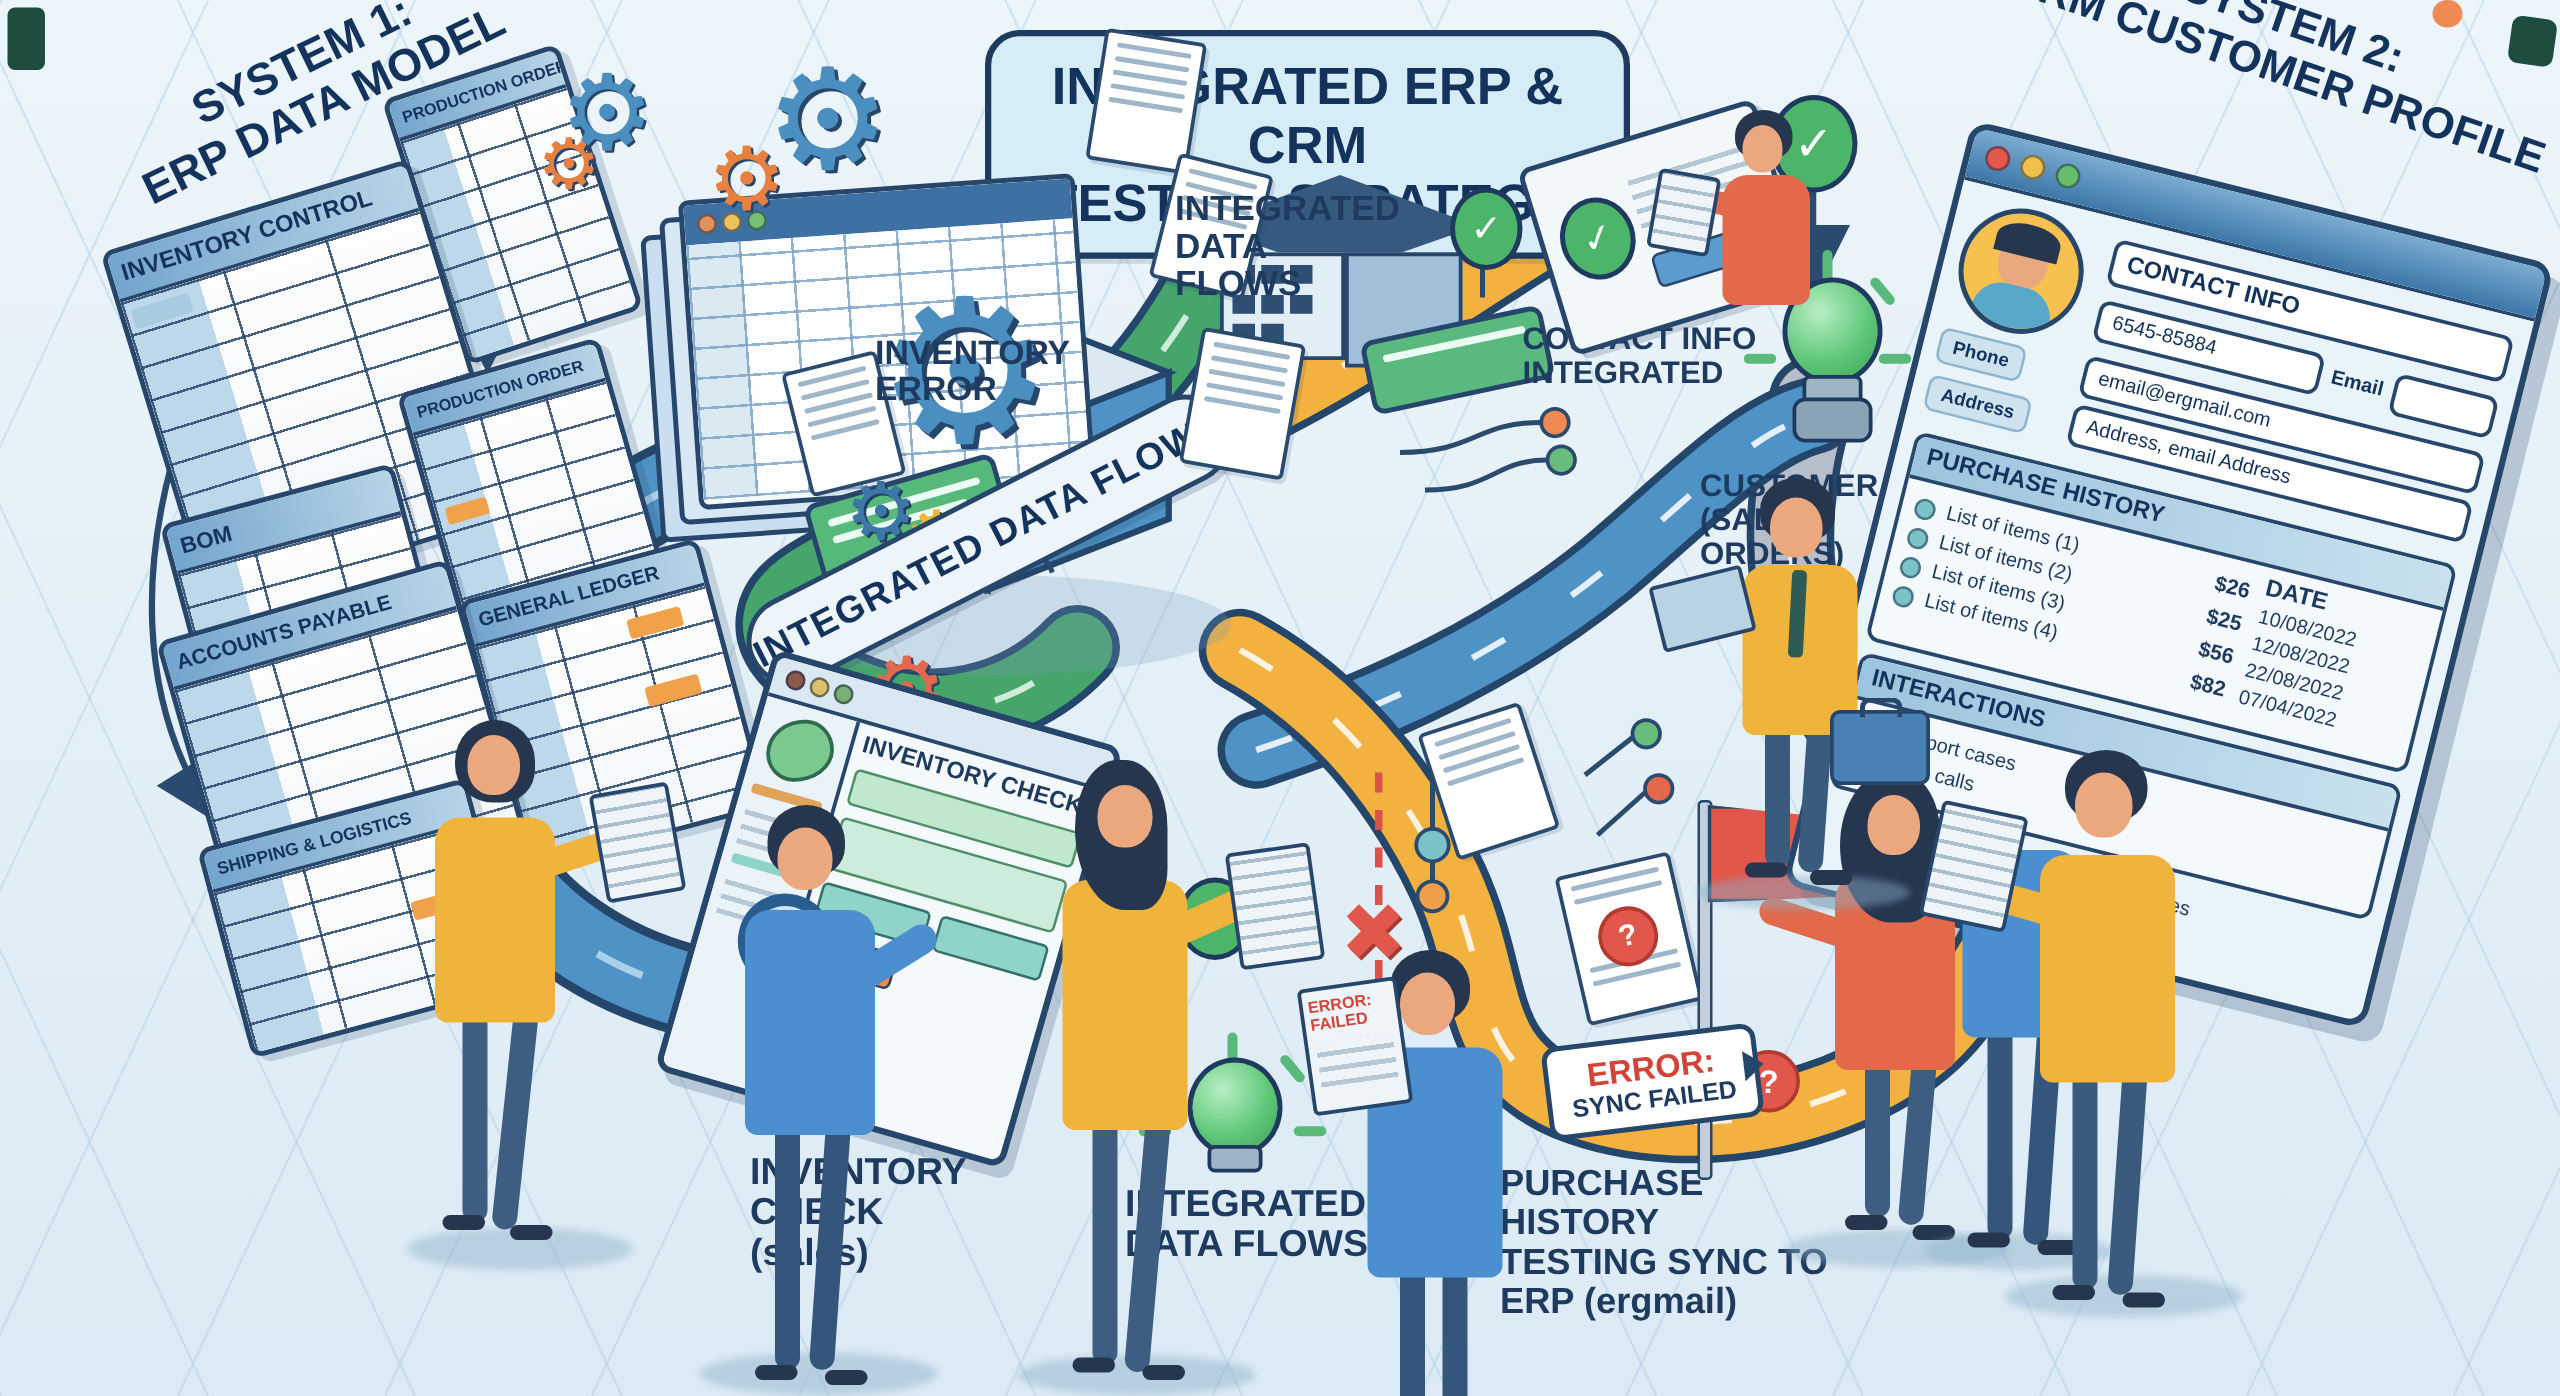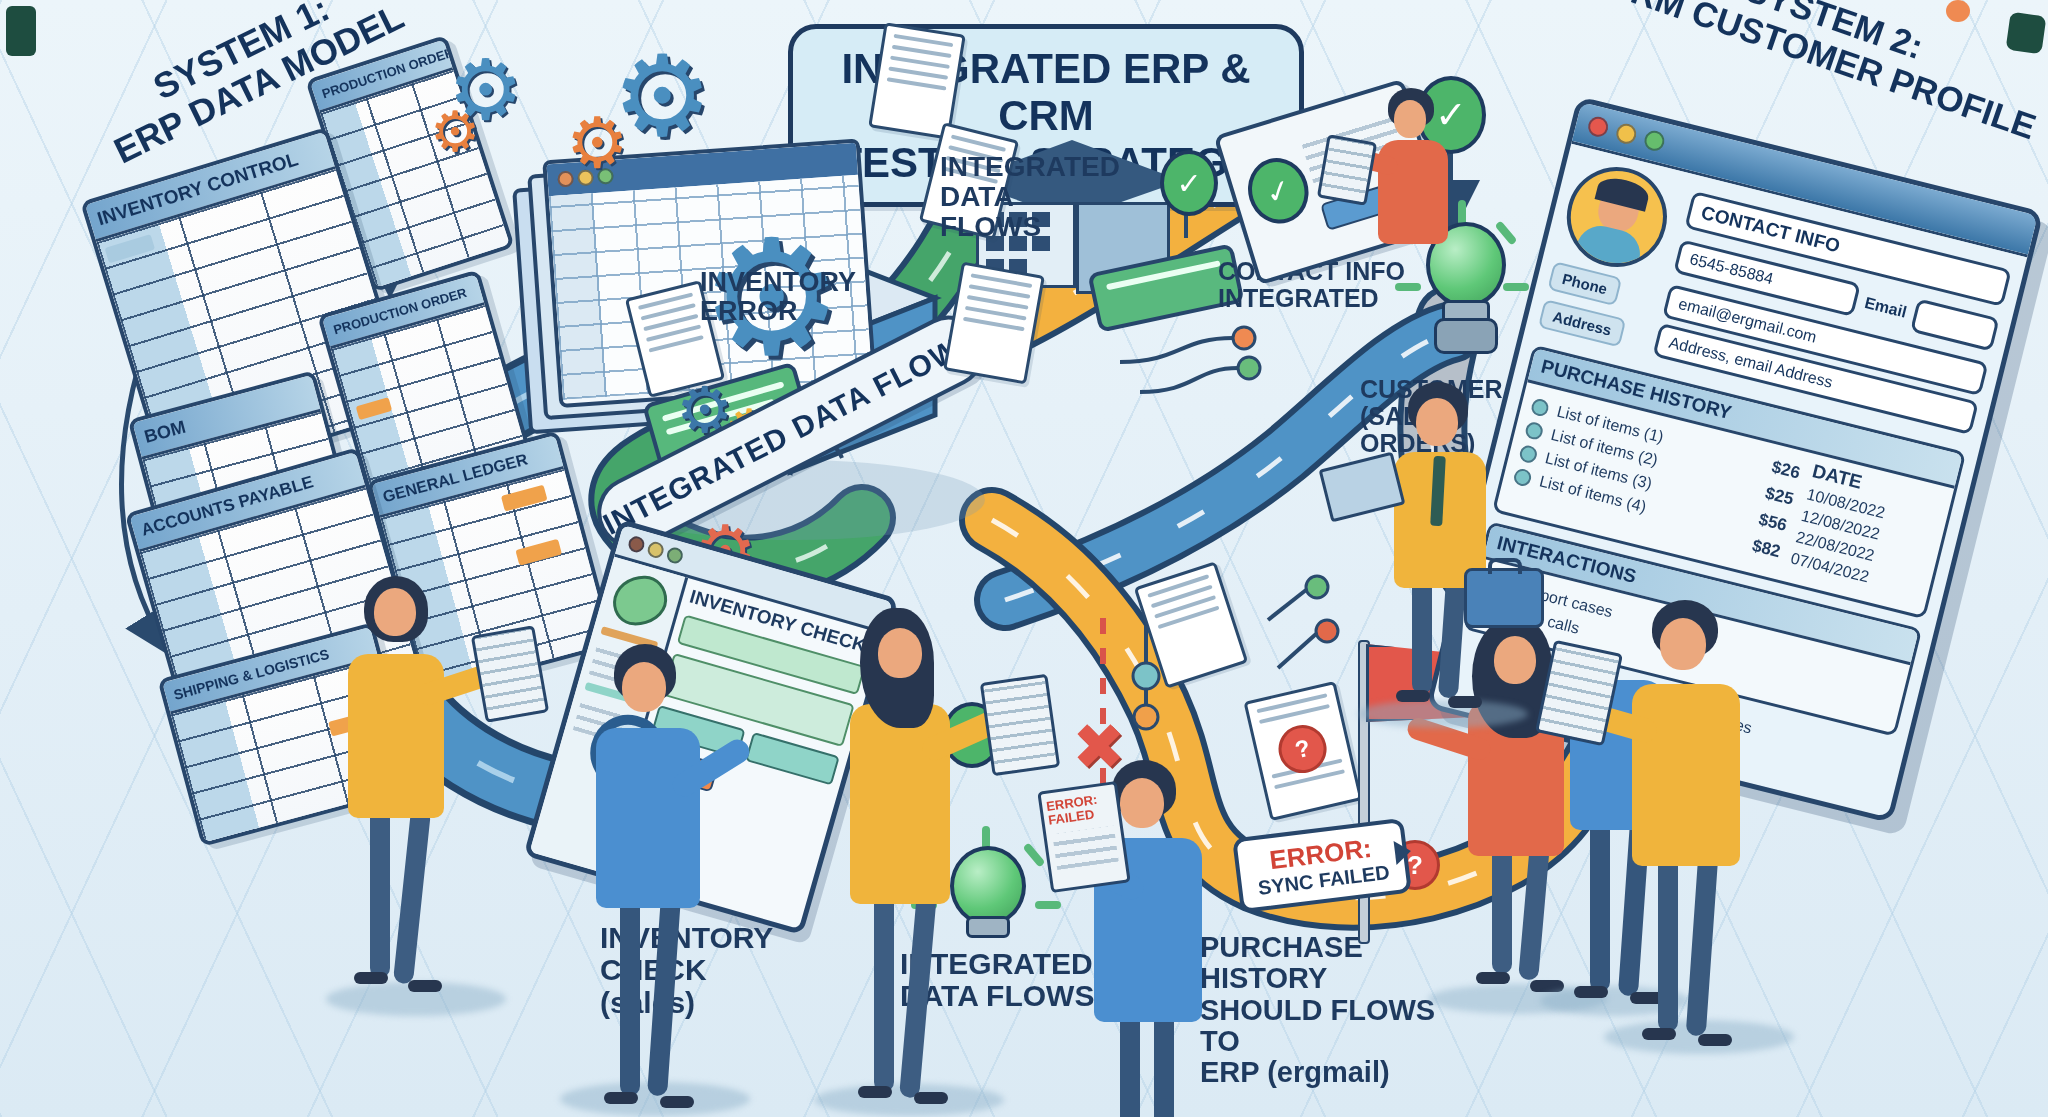--- a/index.html
+++ b/index.html
@@ -349,21 +349,21 @@
     <div>INVENTORY</div>
     <div>CHECK</div>
     <div>(sales)</div>
   </div>
   <div class="lbl" style="left:900px;top:948px;width:200px;font-size:30px;">
     <div>INTEGRATED</div>
     <div>DATA FLOWS</div>
   </div>
   <div class="lbl" style="left:1200px;top:932px;width:270px;font-size:29px;">
     <div>PURCHASE HISTORY</div>
-    <div>SHOULD FLOWS TO</div>
+    <div>TESTING SYNC TO</div>
     <div>ERP (ergmail)</div>
   </div>
 
   <div class="check" style="left:1160px;top:150px;width:50px;height:58px;font-size:30px;">
     <span>✓</span>
     </div>
   <div class="check" style="left:1416px;top:76px;width:62px;height:70px;font-size:38px;">
     <span>✓</span>
     </div>
   <div class="check" style="left:942px;top:702px;width:52px;height:58px;font-size:32px;">

